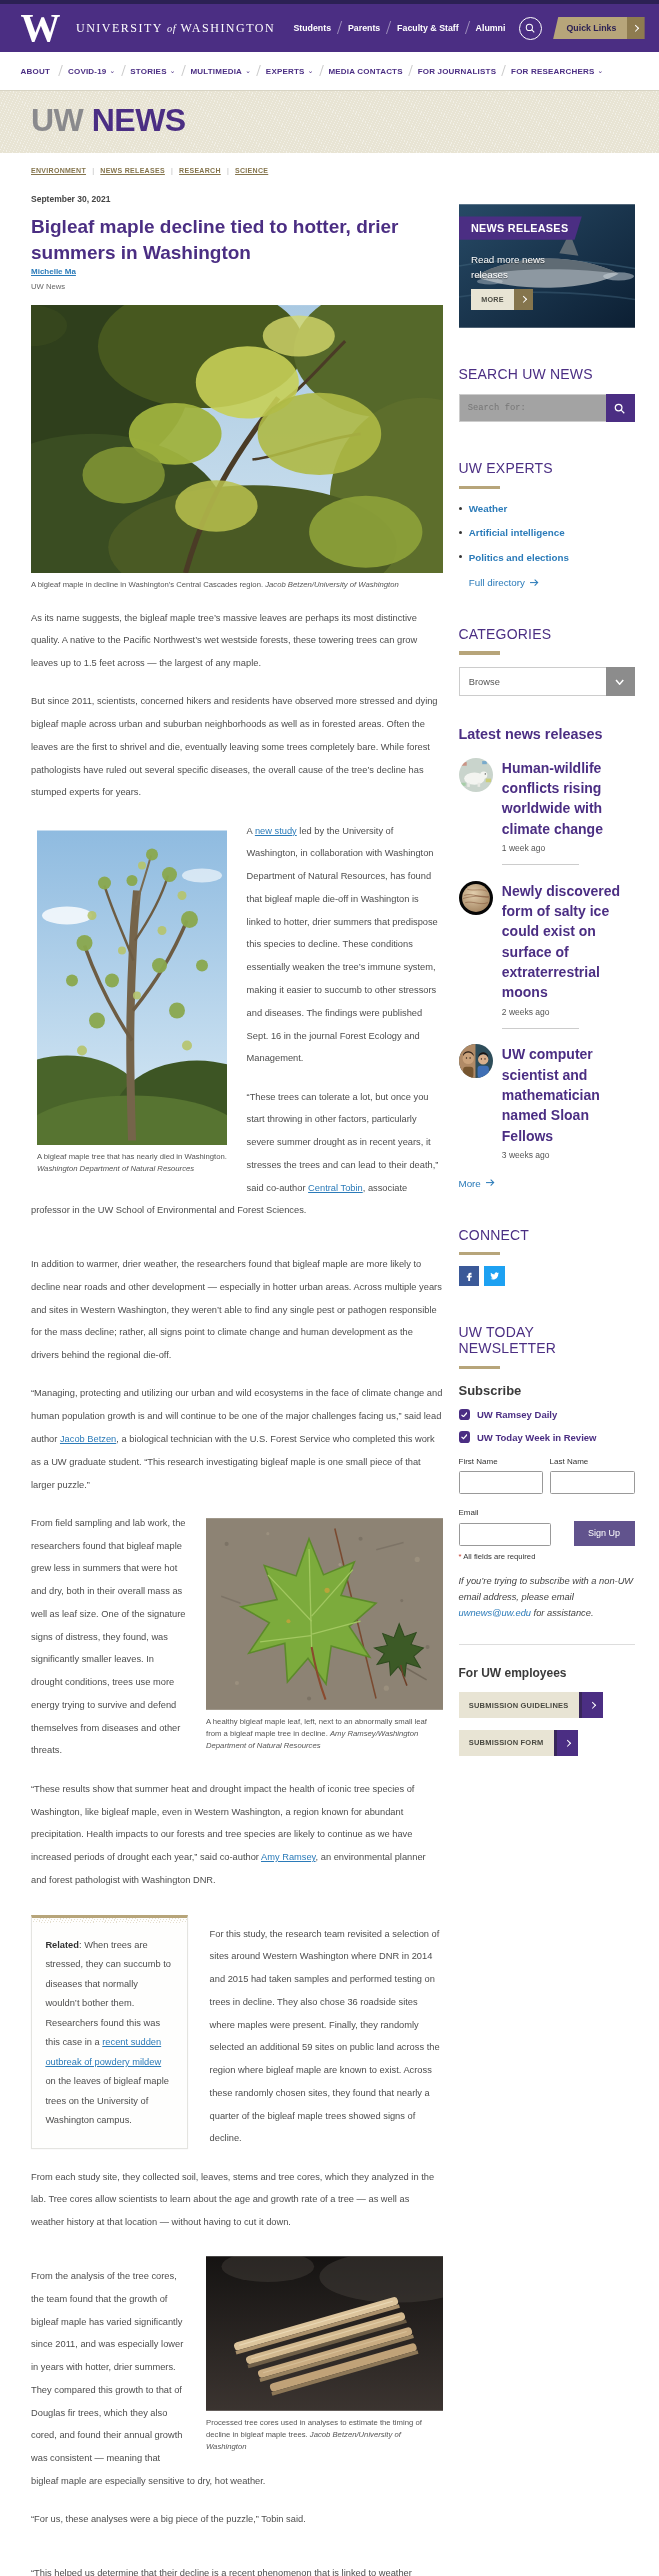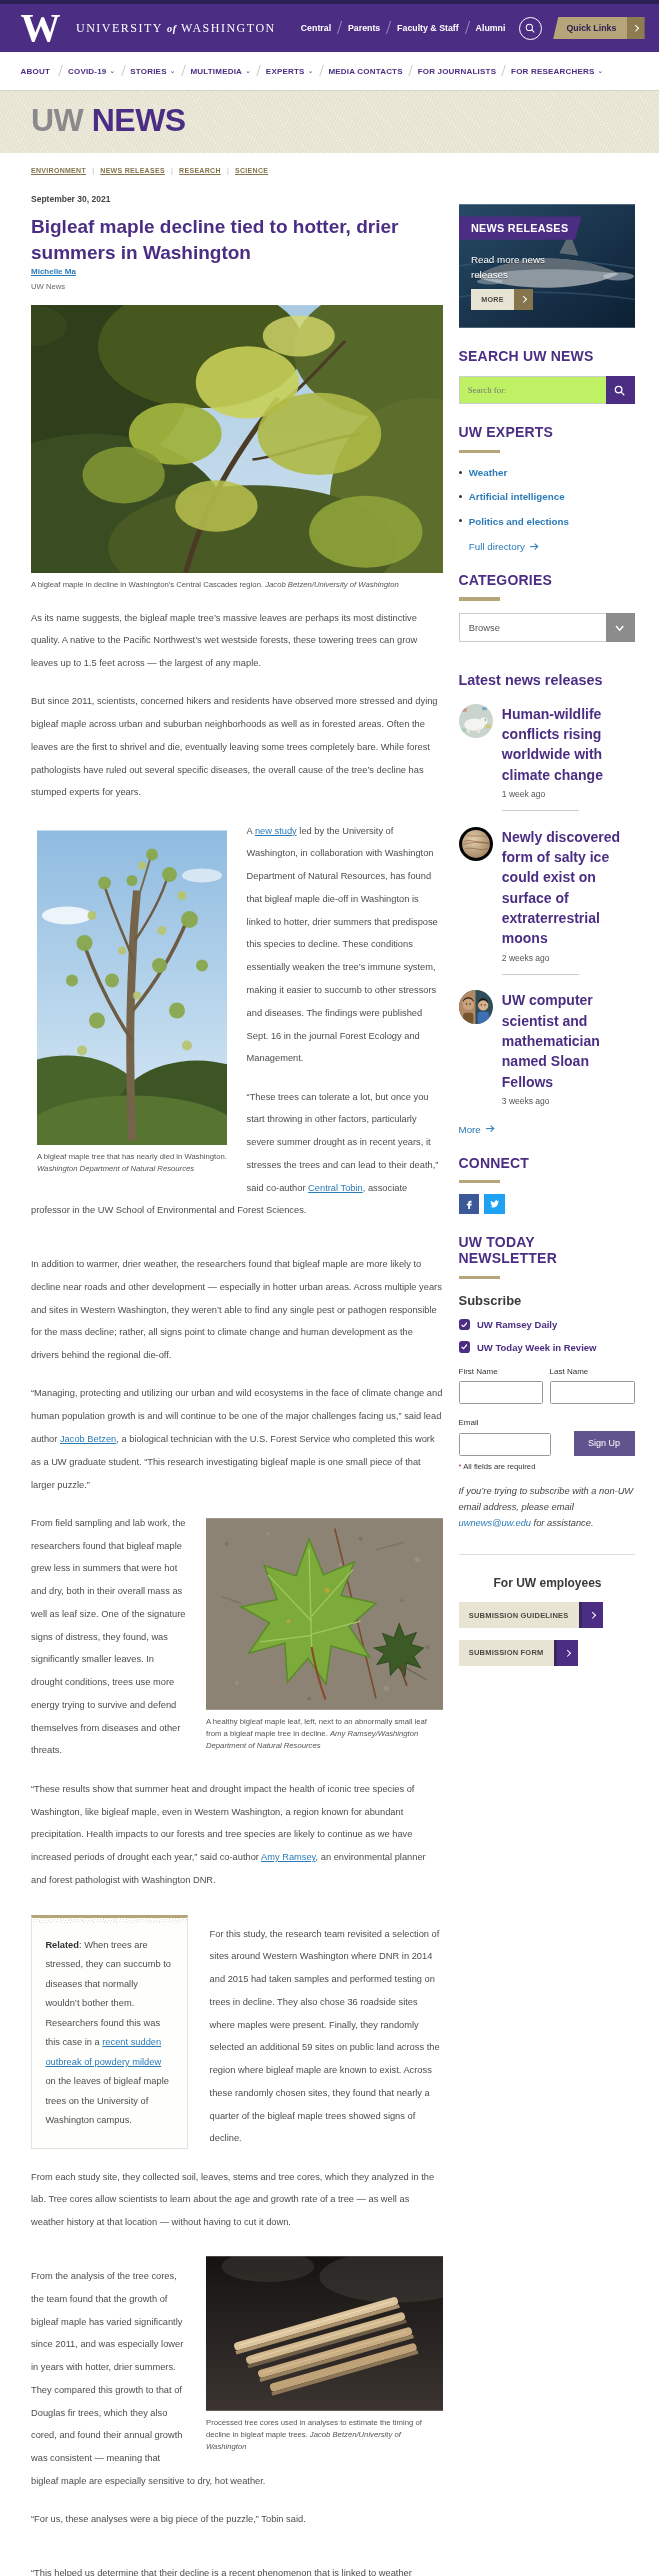--- a/index.html
+++ b/index.html
@@ -3,21 +3,21 @@
 <meta charset="utf-8">
 <style>
   * { box-sizing: border-box; margin: 0; padding: 0; }
   body { background:#fff; font-family:"Liberation Sans", sans-serif; color:#4d4d4d; }
   .page { width:659px; margin:0 auto; }
 
   
   .topbar { background:#4b2e83; border-top:4.1px solid #2c2154; height:52px; display:flex; align-items:center; padding:0 14.4px 0 20.6px; }
   .uw-logo { font-family:"Liberation Serif", serif; font-weight:bold; color:#fff; font-size:40px; line-height:0.9; margin-right:17.5px; letter-spacing:-2.1px; }
   .wordmark { font-family:"Liberation Serif", serif; color:#fff; font-size:12px; letter-spacing:1.5px; }
-  .wordmark .of { font-style:italic; text-transform:lowercase; letter-spacing:0.5px; font-size:10.3px;font-weight:bold; }
+  .wordmark .of { font-style:italic; text-transform:lowercase; letter-spacing:0.5px; font-size:10.3px; }
   .top-spacer { flex:1; }
   .audience { display:flex; align-items:center; gap:8.2px; margin-right:13.4px; }
   .audience a { color:#fff; text-decoration:none; font-size:8.8px; font-weight:bold; }
   .slash { width:0.5px; height:13.4px; background:rgba(255,255,255,.45); transform:skew(-18deg); }
   .search-btn { width:23px; height:23px; border-radius:50%; border:1px solid #fff; display:flex; align-items:center; justify-content:center; margin-right:11.3px; cursor:pointer; background:transparent; }
   .quick-links { display:flex; align-items:stretch; cursor:pointer; clip-path:polygon(5.2px 0, 100% 0, 100% 100%, 0 100%); }
   .quick-links .ql-label { background:#b7a57a; color:#2c2154; font-weight:bold; font-size:8.8px; padding:6.2px 10.3px 6.2px 13.4px; }
   .quick-links .ql-arrow { background:#8e7b50; display:flex; align-items:center; justify-content:center; padding:0 6.7px; }
   .chev { width:4.6px; height:4.6px; border-right:1.5px solid #fff; border-bottom:1.5px solid #fff; transform:rotate(-45deg); display:inline-block; }
 
@@ -64,24 +64,24 @@
   .bg-fb { background:#3b5998; } .bg-tw { background:#1da1f2; }
 
   
   .rel-card { position:relative; width:176px; height:124px; overflow:hidden; }
   .rel-banner { position:absolute; top:12.4px; left:0; background:#4b2e83; color:#fff; font-weight:bold; font-size:10.8px; letter-spacing:0.3px; padding:5.7px 13.4px 5.7px 12.4px; clip-path:polygon(0 0, 100% 0, calc(100% - 7.2px) 100%, 0 100%); }
   .rel-text { position:absolute; top:49px; left:12.4px; color:#fff; font-size:9.8px; line-height:1.5; width:88px; text-shadow:0 0.5px 1px rgba(0,0,0,.5); }
   .rel-more { position:absolute; left:12.4px; bottom:18.5px; display:flex; cursor:pointer; }
   .rel-more .m-label { background:#e8e4d4; color:#4a4a42; font-weight:bold; font-size:7.2px; letter-spacing:0.3px; padding:5.7px 10.3px; }
   .rel-more .m-arrow { background:#85754d; display:flex; align-items:center; justify-content:center; padding:0 7.2px; }
 
-  .side-h2 { color:#4b2e83; font-size:14px; font-weight:bold; letter-spacing:0.2px; margin-top:20px; }
+  .side-h2 { color:#4b2e83; font-size:14px; font-weight:normal; letter-spacing:0.2px; margin-top:38px; }
   .gold-bar { width:41px; height:3.6px; background:#b7a57a; margin:9.3px 0 5.2px; }
   .searchrow { display:flex; margin-top:12.4px; }
-  .searchrow input { flex:1; height:28px; border:0.5px solid #ccc; border-right:0; background:#bef264; padding:0 8.2px; font-size:8.8px; color:#444; font-family:Liberation Serif, serif; }
+  .searchrow input { flex:1; height:28px; border:0.5px solid #ccc; border-right:0; background:#a3a3a3; padding:0 8.2px; font-size:8.8px; color:#444; font-family:Liberation Mono, monospace; }
   .searchrow .go { width:29px; height:28px; background:#4b2e83; border:0; display:flex; align-items:center; justify-content:center; cursor:pointer; }
 
   .experts { list-style:none; margin-top:9.3px; }
   .experts li { display:flex; align-items:baseline; gap:7.2px; margin-top:13.4px; }
   .experts li .dot { width:3.1px; height:3.1px; border-radius:50%; background:#333; position:relative; top:-2.1px; flex:0 0 3.1px; }
   .experts a { color:#2b7bb9; font-weight:bold; font-size:9.8px; text-decoration:none; }
   .dir-link { display:inline-flex; align-items:center; gap:5.2px; color:#2b7bb9; font-size:9.8px; text-decoration:none; margin:14.4px 0 0 10.3px; }
 
   .browse { display:flex; margin-top:12.4px; cursor:pointer; }
   .browse .b-label { flex:1; height:29px; border:0.5px solid #ccc; border-right:0; display:flex; align-items:center; padding:0 9.3px; font-size:9.3px; color:#555; background:#fff; }
@@ -109,41 +109,41 @@
   .form-col input { width:100%; height:23px; border:0.5px solid #999; border-radius:1.5px; padding:0 5.2px; font-size:8.2px; font-family:"Liberation Sans", sans-serif; }
   .email-row { display:flex; gap:23px; margin-top:14px; align-items:flex-end;justify-content:flex-end; }
   .email-col { flex:1; }
   .signup { background:#61538d; color:#fff; border:0; font-size:9px; padding:6.2px 14.4px; cursor:pointer; height:25px; font-family:"Liberation Sans", sans-serif; }
   .req { font-size:7.7px; color:#333; margin-top:6.2px; }
   .req .star { color:#c0392b; }
   .help { font-size:9.3px; line-height:1.7; color:#444; margin-top:13.4px;font-style:italic; }
   .help a { color:#2b7bb9; text-decoration:none; }
 
   .emp-hr { border:0; border-top:0.5px solid #ddd; margin:23px 0 0; }
-  .emp-h { color:#3a3a3a; font-size:12px; font-weight:bold; margin-top:20.6px;margin-left:35px; }
+  .emp-h { color:#3a3a3a; font-size:12px; font-weight:bold; margin-top:20.6px; }
   .emp-btn { display:inline-flex; align-items:stretch; margin-top:12.4px; cursor:pointer; }
   .emp-btn .e-label { background:#e8e4d4; color:#4a4a42; font-weight:bold; font-size:7.5px; letter-spacing:0.2px; padding:8.2px 10.3px; }
   .emp-btn .e-strip { width:3.1px; background:#39275b; }
   .emp-btn .e-arrow { background:#4b2e83; display:flex; align-items:center; justify-content:center; padding:0 8.2px; }
 </style>
 </head>
 <body>
 
 <div class="page">
 
   <header class="topbar">
     <div class="uw-logo">W</div>
     <div class="wordmark">
       <span>UNIVERSITY</span>
       <span class="of">of</span>
       <span>WASHINGTON</span>
     </div>
     <div class="top-spacer"></div>
     <nav class="audience">
-      <a href="#">Central</a>
+      <a href="#">Students</a>
       <span class="slash"></span>
       <a href="#">Parents</a>
       <span class="slash"></span>
       <a href="#">Faculty &amp; Staff</a>
       <span class="slash"></span>
       <a href="#">Alumni</a>
     </nav>
     <button class="search-btn">
       <svg width="10.3" height="10.3" viewBox="0 0 20 20">
           <circle cx="8.5" cy="8.5" r="6" fill="none" stroke="#fff" stroke-width="2"></circle>

